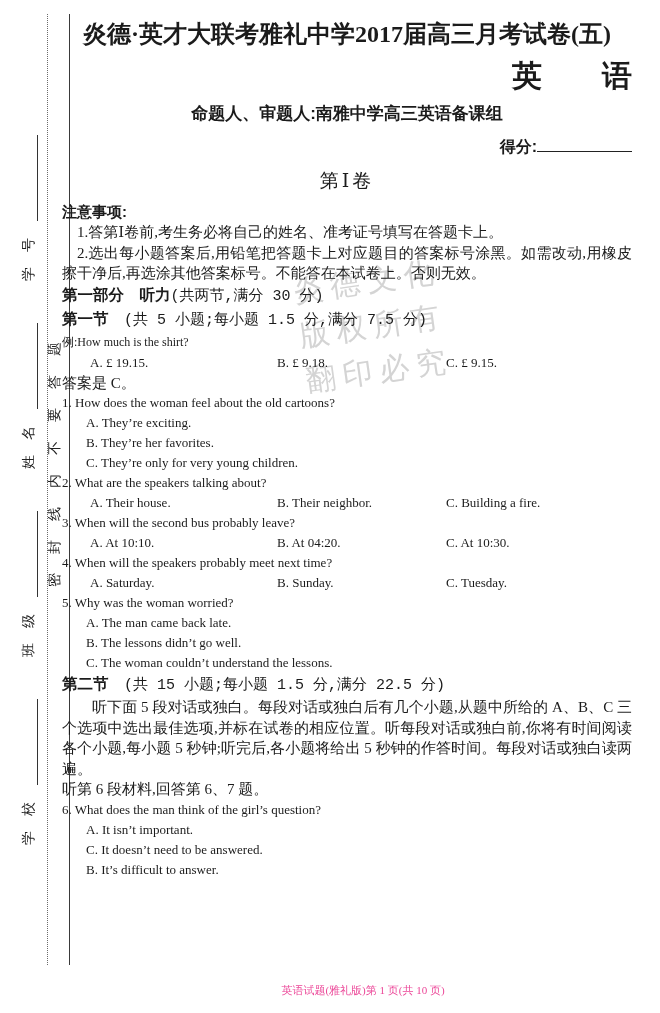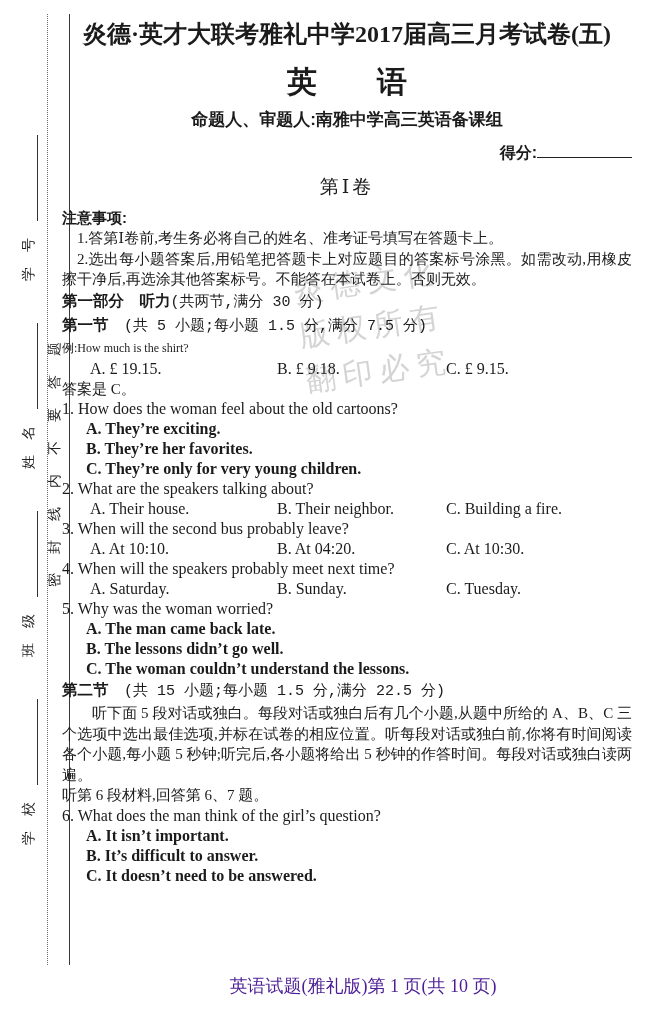--- a/index.html
+++ b/index.html
@@ -16,45 +16,45 @@
   .seal-strip{position:absolute;left:-85px;top:445px;width:280px;height:20px;
               transform:rotate(-90deg);text-align:center;}
   .seal-text{font-size:14px;letter-spacing:19px;color:#222;white-space:nowrap;}
   
   .watermark{position:absolute;left:283px;top:258px;width:180px;text-align:center;
              transform:rotate(-8deg);color:#d4d4d4;font-size:30px;line-height:45px;
              letter-spacing:7px;pointer-events:none;}
   
   .content{position:absolute;left:62px;top:10px;width:570px;}
   .title{font-size:24px;font-weight:700;text-align:center;white-space:nowrap;line-height:36px;margin-top:6px;}
-  .subject{font-size:30px;font-weight:700;text-align:center;line-height:40px;margin-top:10px;
+  .subject{font-size:30px;font-weight:700;text-align:right;line-height:40px;margin-top:4px;
            font-family:"Liberation Sans","DejaVu Sans",sans-serif;}
   .authors{font-size:17px;font-weight:700;text-align:center;line-height:24px;margin-top:6px;
            font-family:"Liberation Sans","DejaVu Sans",sans-serif;}
   .intro{font-size:15px;line-height:21px;text-indent:2em;margin-top:10px;text-align:justify;}
   .score-row{text-align:right;margin-top:9px;font-size:16px;}
   .score-label{font-weight:700;font-family:"Liberation Sans","DejaVu Sans",sans-serif;}
   .score-line{display:inline-block;width:95px;height:16px;border-bottom:1px solid #222;}
   .volume-title{text-align:center;font-size:19px;letter-spacing:3px;margin:10px 0 7px;}
   .hei{font-family:"Liberation Sans","DejaVu Sans",sans-serif;font-weight:700;}
   .notice-head{font-size:15px;line-height:21px;}
   .cn-item{font-size:15px;line-height:20.5px;text-indent:1em;text-align:justify;}
   .cn-par{font-size:15px;line-height:20.5px;text-indent:2em;text-align:justify;}
   .cn-flush{font-size:15px;line-height:20.5px;text-align:justify;}
   .sec-head{font-size:15.5px;line-height:22px;}
   .sec-note{font-weight:400;font-family:Liberation Mono, monospace;font-size:15px;}
-  .q{font-size:16px;line-height:20px;}
+  .q{font-size:13px;line-height:20px;}
   .q-text{padding-left:0;}
-  .opt{padding-left:24px;font-weight:bold;}
+  .opt{padding-left:24px;}
   .opt-row3{display:flex;padding-left:28px;}
   .opt-row3 .o1{width:187px;}
   .opt-row3 .o2{width:169px;}
   .opt-row3 .o3{flex:1;}
   .example-line{font-size:12px;line-height:21px;}
-  .footer{position:absolute;left:78px;bottom:15px;width:570px;text-align:center;font-size:18px;color:#4c1d95;}
+  .footer{position:absolute;left:78px;bottom:15px;width:570px;text-align:center;font-size:11px;color:#ec4899;}
 </style>
 </head>
 <body>
 
 <div class="page">
 
   <div class="rule-solid"></div>
   <div class="rule-dotted"></div>
 
   <div class="side-fields">
@@ -165,21 +165,21 @@
     <div class="sec-head">
       <span class="hei">第二节</span>　<span class="sec-note">(共 15 小题;每小题 1.5 分,满分 22.5 分)</span>
     </div>
 
     <div class="cn-par">听下面 5 段对话或独白。每段对话或独白后有几个小题,从题中所给的 A、B、C 三个选项中选出最佳选项,并标在试卷的相应位置。听每段对话或独白前,你将有时间阅读各个小题,每小题 5 秒钟;听完后,各小题将给出 5 秒钟的作答时间。每段对话或独白读两遍。</div>
     <div class="cn-flush">听第 6 段材料,回答第 6、7 题。</div>
 
     <div class="q">
       <div class="q-text">6. What does the man think of the girl’s question?</div>
       <div class="opt">A. It isn’t important.</div>
+      <div class="opt">C. It doesn’t need to be answered.</div>
       <div class="opt">B. It’s difficult to answer.</div>
-      <div class="opt">C. It doesn’t need to be answered.</div>
     </div>
 
   </div>
 
   <div class="footer">英语试题(雅礼版)第 1 页(共 10 页)</div>
 
 </div>
 
 </body></html>

